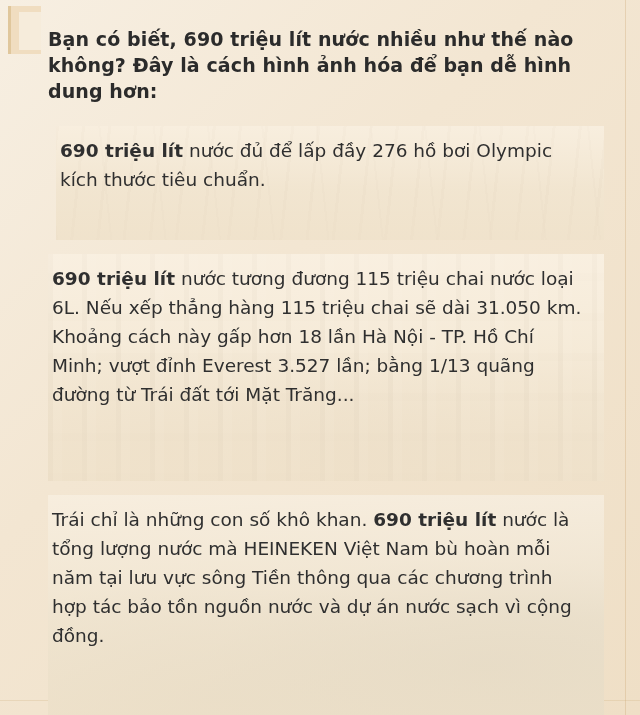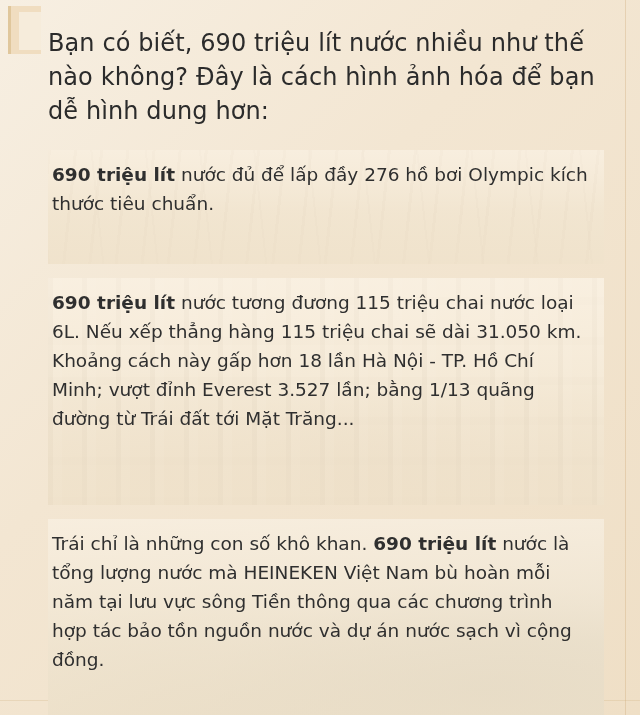--- a/index.html
+++ b/index.html
@@ -57,23 +57,23 @@
     height: 1px;
     background: rgba(205, 170, 120, 0.25);
   }
   .content {
     position: absolute;
     left: 48px;
     top: 26px;
     width: 556px;
   }
   .lead {
-    font-size: 24px;
-    line-height: 34px;
-    font-weight: normal;
+    font-size: 19px;
+    line-height: 26px;
+    font-weight: bold;
     color: #2b2b2b;
     letter-spacing: 0.1px;
     margin: 0 0 22px 0;
     width: 552px;
   }
   .block {
     position: relative;
     margin-bottom: 14px;
     padding: 10px 14px 12px 4px;
     overflow: hidden;
@@ -95,21 +95,21 @@
     z-index: 1;
   }
   .block .wash {
     position: absolute;
     left: 0; right: 0; top: 0; bottom: 0;
     z-index: 2;
     background: linear-gradient(180deg, rgba(250,241,227,0.88) 0%, rgba(248,238,221,0.80) 55%, rgba(246,234,214,0.86) 100%);
   }
 
   
-  #block1 { height: 92px; }
+  #block1 { height: 92px; margin-left: 8px; }
   #block1 .photo {
     background:
       repeating-linear-gradient(96deg, rgba(170,140,100,0.30) 0px, rgba(170,140,100,0.30) 3px, rgba(255,255,255,0) 3px, rgba(255,255,255,0) 26px),
       repeating-linear-gradient(84deg, rgba(150,120,85,0.18) 0px, rgba(150,120,85,0.18) 2px, rgba(255,255,255,0) 2px, rgba(255,255,255,0) 54px),
       linear-gradient(180deg, #e9d9bd 0%, #d9c49f 50%, #cbb68f 100%);
   }
 
   
   #block2 { height: 205px; }
   #block2 .photo {

